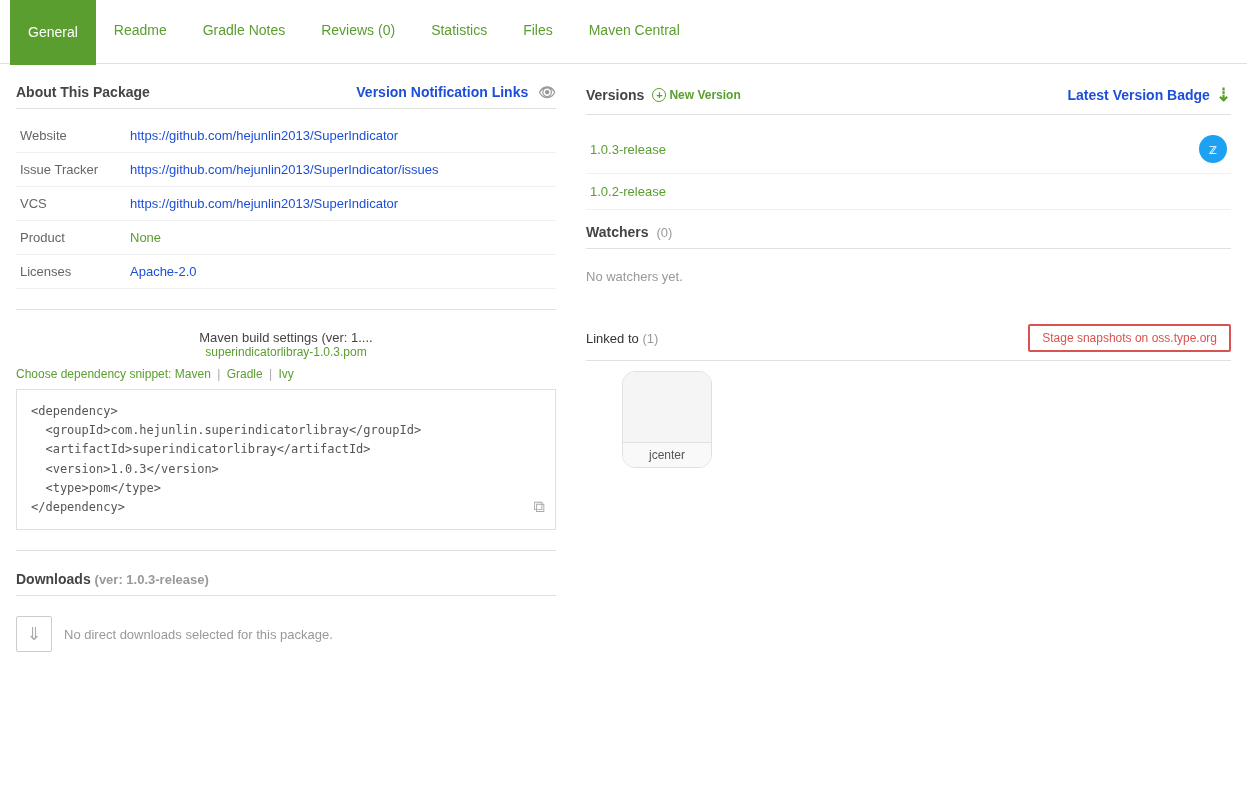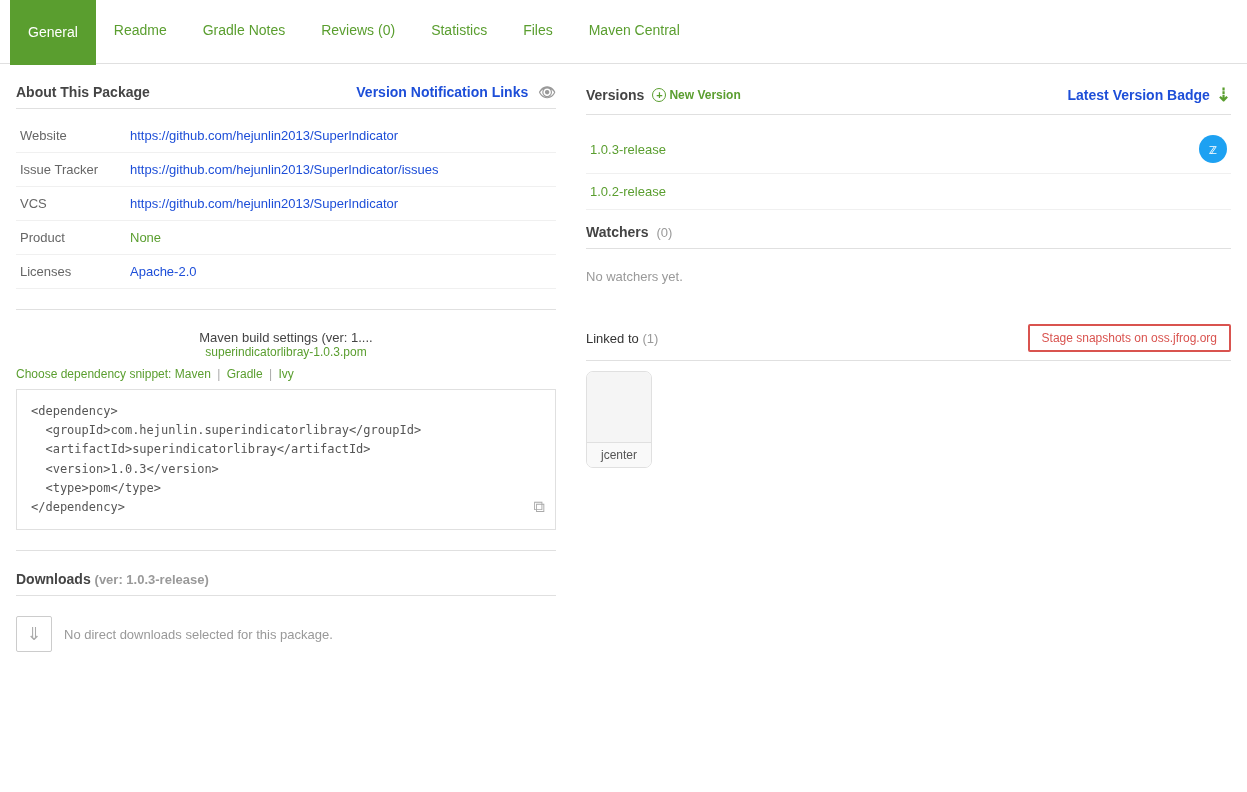--- a/index.html
+++ b/index.html
@@ -187,25 +187,26 @@
       color: #d9534f;
       background: #fff;
       padding: 5px 12px;
       font-size: 12px;
       cursor: pointer;
       border-radius: 2px;
     }
 
     
     .jcenter-card {
-      width: 66px;
+      width: 90px;
       border: 1px solid #e0e0e0;
-      border-radius: 7px;
+      border-radius: 13px;
       overflow: hidden;
       cursor: pointer;
+      margin-left: 36px;
     }
     .jcenter-card-img {
       width: 90px;
       height: 70px;
       background: #f5f5f5;
     }
     .jcenter-card-label {
       text-align: center;
       padding: 5px;
       font-size: 12px;
@@ -367,21 +368,21 @@
       </div>
       <div class="no-watchers">No watchers yet.</div>
     </div>
 
     <div class="linked-section">
       <div class="linked-header">
         <div>
           <span>Linked to</span>
           <span class="watchers-count">(1)</span>
         </div>
-        <button class="stage-btn">Stage snapshots on oss.jfrog.org</button>
+        <button class="stage-btn">Stage snapshots on oss.type.org</button>
       </div>
       <div class="jcenter-card">
         <div class="jcenter-card-img"></div>
         <div class="jcenter-card-label">jcenter</div>
       </div>
     </div>
 
   </div>
 </div>
 

